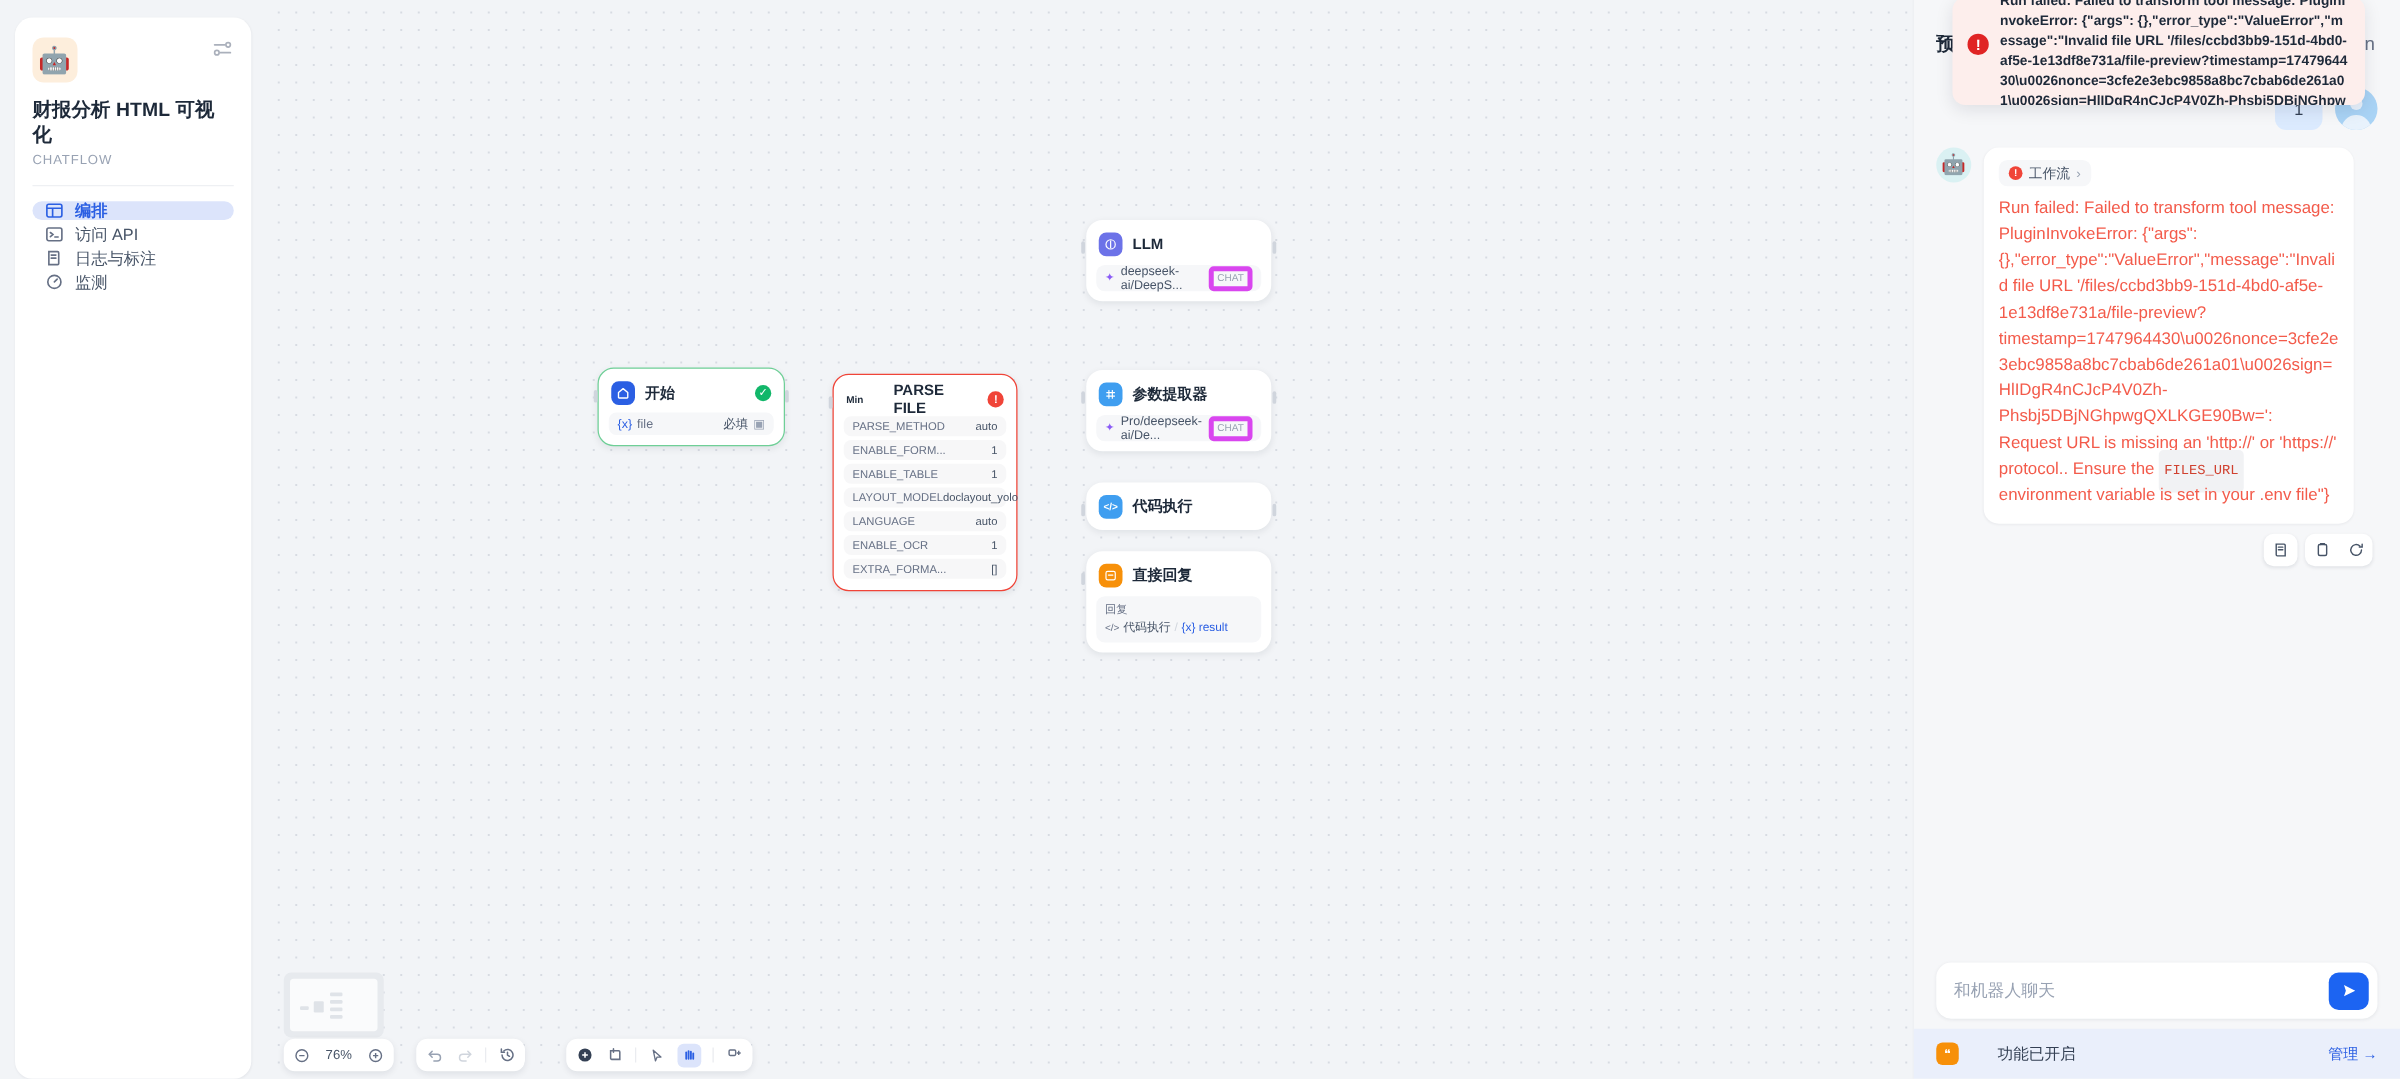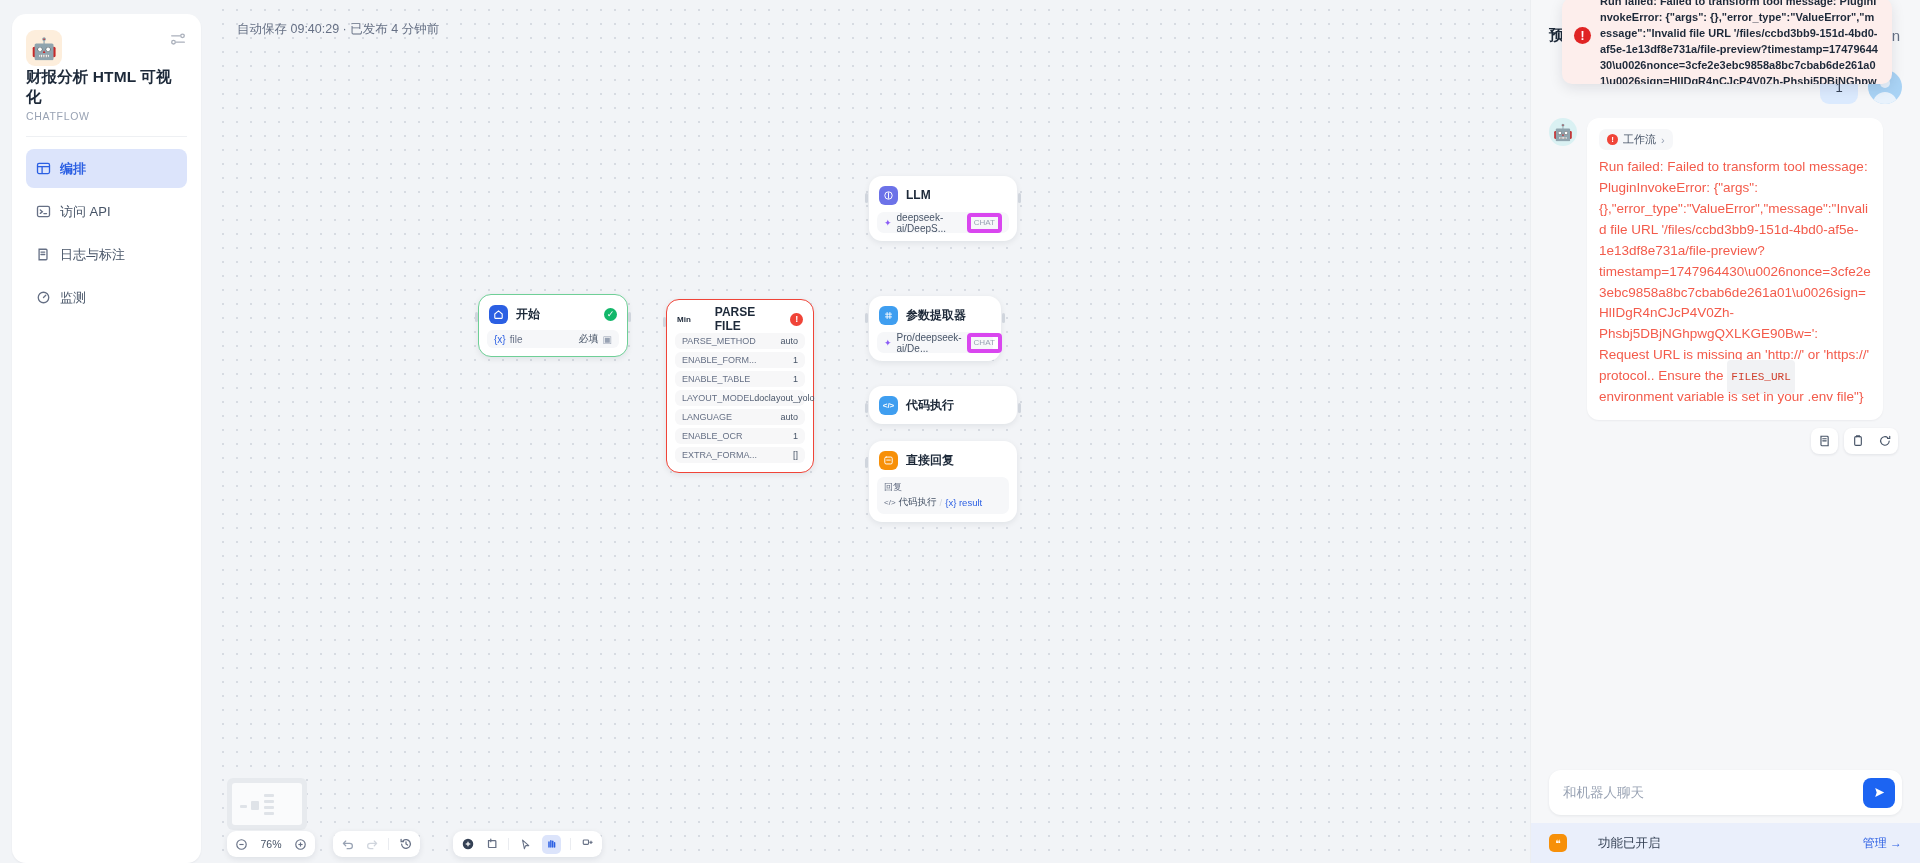--- a/index.html
+++ b/index.html
@@ -22,27 +22,27 @@
     border-top-left-radius: 14px; border-top-right-radius: 14px;
   }
   .app-head { display:flex; align-items:flex-start; justify-content:space-between; }
   .app-logo {
     width: 36px; height: 36px; border-radius: 9px;
     background: #fdeedc; display:flex; align-items:center; justify-content:center;
     font-size: 21px; line-height: 1;
   }
   .side-toggle { width: 18px; height: 18px; opacity:.55; cursor:pointer; }
   .app-title {
-    margin-top: 1px; font-size: 15.5px; font-weight: 700; color: #1d2939;
+    margin-top: 13px; font-size: 15.5px; font-weight: 700; color: #1d2939;
     letter-spacing: .1px; line-height: 1.3;
   }
   .app-sub { margin-top: 3px; font-size: 10.5px; color: #98a2b3; letter-spacing: .7px; }
   .side-div { height:1px; background:#eef0f3; margin: 14px 0 12px 0; }
   .nav-item {
-    display:flex; align-items:center; gap:9px; height: 39px;
+    display:flex; align-items:center; gap:9px; height: 15px;
     padding: 0 10px; border-radius: 8px; margin-bottom: 4px;
     font-size: 13px; color:#475467; cursor: pointer;
   }
   .nav-item .nav-ic { width:15px; height:15px; flex:0 0 15px; display:flex; align-items:center; justify-content:center; }
   .nav-item.active { background:#dce4fb; color:#2b5fe3; font-weight:600; }
   .nav-item.active .nav-ic svg { stroke:#2b5fe3; }
 
   
   .canvas-wrap { position: relative; flex: 1 1 auto; height:863px; }
   .canvas {
@@ -77,21 +77,21 @@
               height:18px; display:flex; align-items:center; padding:0 7px;
               font-size:10px; color:#667085; }
   .node-row .val { margin-left:auto; color:#475467; }
 
   #node-start { left: 265px; top: 294px; width: 150px;
                 border:1.2px solid #6fcf97; }
   #node-parse  { left: 453px; top: 299px; width: 148px;
                  border:1.2px solid #f04438; padding-bottom: 9px; }
   #node-parse .node-row { background:#f7f7f8; height:16px; margin-top:3px; font-size:9px; }
   #node-llm    { left: 656px; top: 176px; width: 148px; }
-  #node-param  { left: 656px; top: 296px; width: 132px; }
+  #node-param  { left: 656px; top: 296px; width: 148px; }
   #node-code   { left: 656px; top: 386px; width: 148px; }
   #node-answer { left: 656px; top: 441px; width: 148px; }
 
   .chip-row { background:#f6f7f9; border-radius:7px; margin-top:6px;
               height:21px; display:flex; align-items:center; gap:5px; padding:0 7px; }
   .chip-model { font-size:10px; color:#475467; }
   .chip-tag { margin-left:auto; font-size:8px; color:#98a2b3; border:4px solid #d946ef;
               border-radius:4px; padding:0 3px; line-height:12px; }
   .answer-box { background:#f6f7f9; border-radius:7px; margin-top:6px; padding:4px 7px 5px 7px; }
   .answer-label { font-size:9px; color:#667085; }
@@ -248,32 +248,20 @@
           </svg>
         </span>
         <span>监测</span>
       </div>
     </div>
   </aside>
 
   <section class="canvas-wrap">
     <div class="canvas">
 
-      <div class="canvas-topbar">
-        <span class="autosave">自动保存 09:40:29 · 已发布 4 分钟前</span>
-        <div class="topbar-right">
-          <div class="icon-btn">
-            <svg width="14" height="14" viewBox="0 0 16 16" fill="none" stroke="#475467" stroke-width="1.4" stroke-linecap="round">
-              <path d="M2.4 4.2a1.6 1.6 0 0 1 1.6-1.6h8a1.6 1.6 0 0 1 1.6 1.6v5.2a1.6 1.6 0 0 1-1.6 1.6H6.4L3.6 13.4v-2.4H4a1.6 1.6 0 0 1-1.6-1.6z"></path>
-              <line x1="9" y1="4.8" x2="12.4" y2="8.2"></line>
-                <line x1="12.4" y1="4.8" x2="9" y2="8.2"></line>
-            </svg>
-          </div>
-        </div>
-      </div>
 
       <svg class="edges">
         <path d="M419 316 L449 316" stroke="#f04438" stroke-width="1.4" fill="none"></path>
         <path d="M607 360 C 630 360, 632 200, 652 200" stroke="#d9dde3" stroke-width="1.2" fill="none"></path>
         <path d="M810 200 C 835 200, 835 300, 652 318" stroke="#e3e6ea" stroke-width="1.1" fill="none"></path>
         <path d="M810 318 C 840 318, 840 410, 652 410" stroke="#e3e6ea" stroke-width="1.1" fill="none"></path>
         <path d="M810 408 C 835 408, 760 455, 652 465" stroke="#e3e6ea" stroke-width="1.1" fill="none"></path>
       </svg>
 
       <div class="node" id="node-start">

